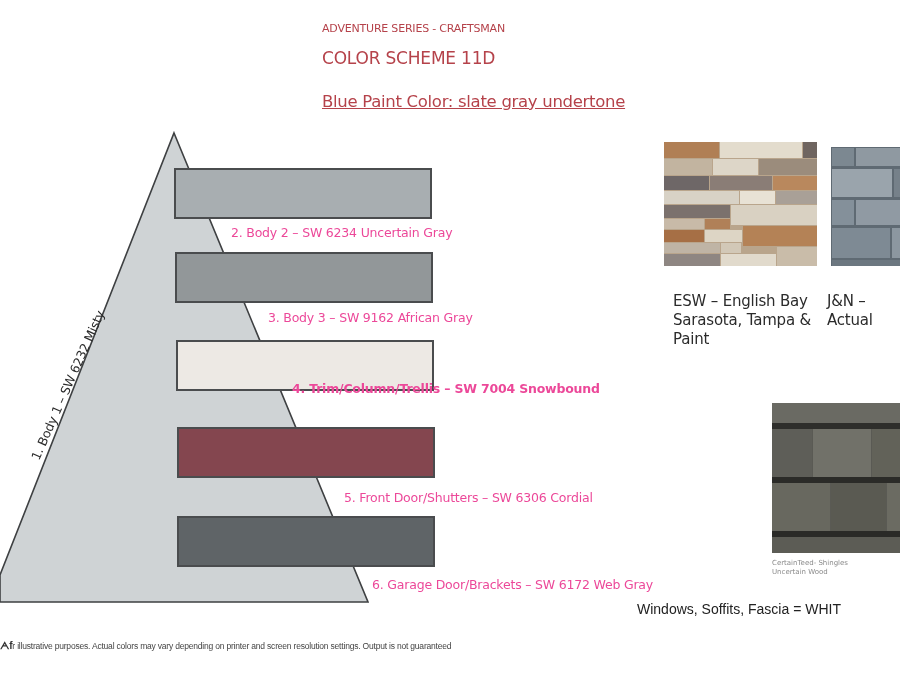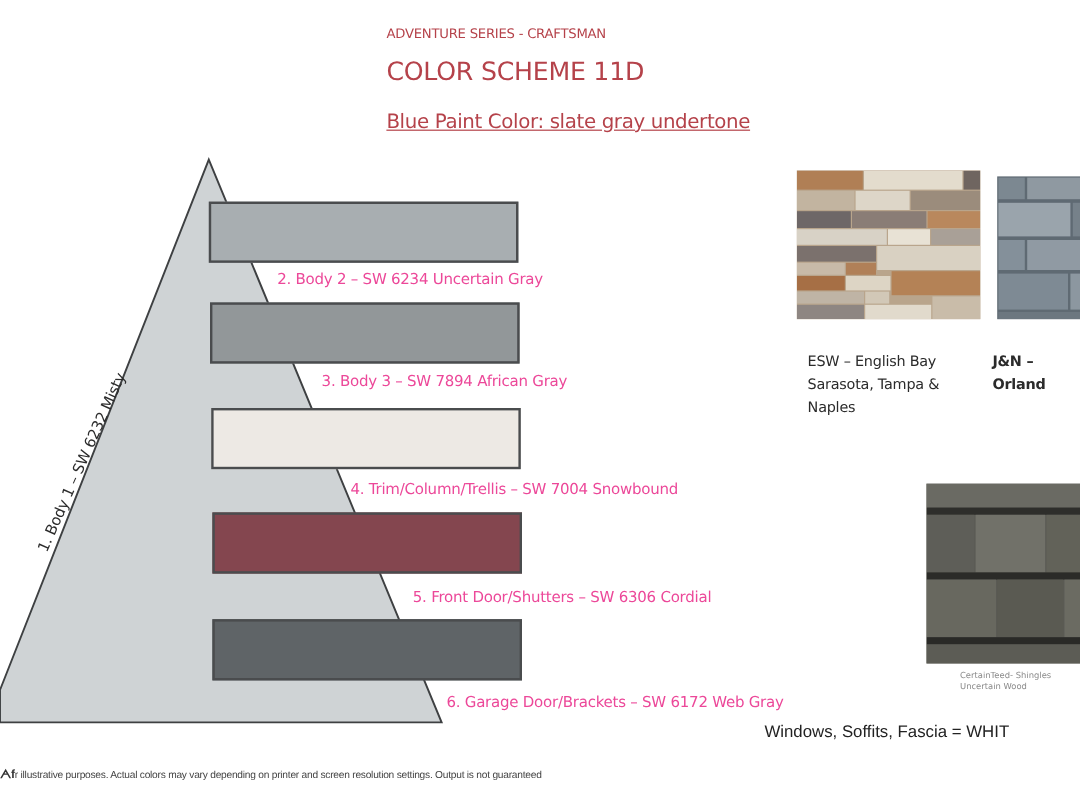--- a/index.html
+++ b/index.html
@@ -1,27 +1,27 @@
 <!DOCTYPE html>
 <html><head>
 <meta charset="utf-8">
 <style>
   html, body { margin:0; padding:0; }
   body { width:900px; height:675px; background:#ffffff; position:relative; overflow:hidden; font-family:"DejaVu Sans", sans-serif; }
   .title { position:absolute; left:322px; color:#b5424a; font-family:"DejaVu Sans", sans-serif; white-space:nowrap; }
   .t1 { top:22px; font-size:11px; letter-spacing:-0.2px; }
-  .t2 { top:48px; font-size:21px; letter-spacing:-0.2px; }
+  .t2 { top:48px; font-size:17px; letter-spacing:-0.2px; }
   .t3 { top:92px; font-size:16.5px; letter-spacing:-0.3px;text-decoration:underline; }
   svg.tri { position:absolute; left:0; top:0; }
   .swatch { position:absolute; box-sizing:border-box; border:2px solid #4a4c4e; width:258px; height:51px; }
   .label { position:absolute; font-family:"DejaVu Sans", sans-serif; font-size:12.5px; color:#ec4899; white-space:nowrap; letter-spacing:-0.2px; }
   .vlabel { position:absolute; left:28px; top:456px; transform-origin:0 0; transform:rotate(-66deg); font-size:12.5px; color:#2b2b2b; white-space:nowrap; letter-spacing:-0.2px; }
   .img { position:absolute; overflow:hidden; }
-  .cap { position:absolute; font-family:"DejaVu Sans", sans-serif; font-size:12px; color:#2b2b2b; line-height:19px; letter-spacing:-0.2px; }
-  .smallcap { position:absolute; font-size:7px; color:#8a8a8a; line-height:9px;margin-left:28px; }
+  .cap { position:absolute; font-family:"DejaVu Sans", sans-serif; font-size:15px; color:#2b2b2b; line-height:19px; letter-spacing:-0.2px; }
+  .smallcap { position:absolute; font-size:7px; color:#8a8a8a; line-height:9px; }
   .windows { position:absolute; left:637px; top:601px; font-family:"Liberation Sans", sans-serif; font-size:14px; color:#222; white-space:nowrap; }
   .disclaimer { position:absolute; left:0px; top:640px; font-family:"Liberation Sans", sans-serif; font-size:8.5px; color:#444; white-space:nowrap; letter-spacing:-0.2px; }
   .discl-mark { font-weight:bold; font-size:10px; color:#333; }
 </style>
 </head>
 <body>
 
 <div class="title t1">ADVENTURE SERIES - CRAFTSMAN</div>
 <div class="title t2">COLOR SCHEME 11D</div>
 <div class="title t3">Blue Paint Color: slate gray undertone</div>
@@ -29,24 +29,24 @@
 <svg class="tri" width="900" height="675">
   <polygon points="174,133 368,602 0,602 0,575" fill="#cfd3d5" stroke="#3e4042" stroke-width="1.6" stroke-linejoin="miter"></polygon>
 </svg>
 
 <div class="vlabel">1. Body 1 – SW 6232 Misty</div>
 
 <div class="swatch" style="left:174px;top:168px;background:#a8aeb1;"></div>
 <div class="label" style="left:231px;top:225px;">2. Body 2 – SW 6234 Uncertain Gray</div>
 
 <div class="swatch" style="left:175px;top:252px;background:#929799;"></div>
-<div class="label" style="left:268px;top:310px;">3. Body 3 – SW 7894 African Gray</div>
+<div class="label" style="left:268px;top:310px;">3. Body 3 – SW 9162 African Gray</div>
 
 <div class="swatch" style="left:176px;top:340px;background:#ede9e4;"></div>
-<div class="label" style="left:292px;top:400px;">4. Trim/Column/Trellis – SW 7004 Snowbound</div>
+<div class="label" style="left:292px;top:381px;font-weight:bold;">4. Trim/Column/Trellis – SW 7004 Snowbound</div>
 
 <div class="swatch" style="left:177px;top:427px;background:#84464f;"></div>
 <div class="label" style="left:344px;top:490px;">5. Front Door/Shutters – SW 6306 Cordial</div>
 
 <div class="swatch" style="left:177px;top:516px;background:#5f6467;"></div>
 <div class="label" style="left:372px;top:577px;">6. Garage Door/Brackets – SW 6172 Web Gray</div>
 
 <div class="img" style="left:664px;top:142px;width:153px;height:124px;background:#b9a58c;">
   <svg width="153" height="124">
     <rect x="0" y="0" width="55" height="16" fill="#b07f55"></rect>
@@ -72,40 +72,40 @@
     <rect x="57" y="101" width="20" height="10" fill="#d2c8b7"></rect>
     <rect x="0" y="112" width="56" height="12" fill="#8e8682"></rect>
     <rect x="57" y="112" width="55" height="12" fill="#e1dacc"></rect>
     <rect x="113" y="105" width="40" height="19" fill="#c9bca9"></rect>
   </svg>
 </div>
 
 <div class="cap" style="left:673px;top:292px;">
   <div>ESW – English Bay</div>
   <div>Sarasota, Tampa &amp;</div>
-  <div>Naples</div>
+  <div>Paint</div>
 </div>
 
 <div class="img" style="left:831px;top:147px;width:69px;height:119px;background:#5f6a73;">
   <svg width="69" height="119">
     <rect x="1" y="1" width="22" height="18" fill="#7c8891"></rect>
     <rect x="25" y="1" width="44" height="18" fill="#8f99a1"></rect>
     <rect x="1" y="22" width="60" height="28" fill="#9aa4ac"></rect>
     <rect x="63" y="22" width="6" height="28" fill="#76818a"></rect>
     <rect x="1" y="53" width="22" height="25" fill="#84909a"></rect>
     <rect x="25" y="53" width="44" height="25" fill="#909aa3"></rect>
     <rect x="1" y="81" width="58" height="30" fill="#7e8a94"></rect>
     <rect x="61" y="81" width="8" height="30" fill="#8c97a0"></rect>
     <rect x="1" y="113" width="68" height="6" fill="#6c7780"></rect>
   </svg>
 </div>
 
-<div class="cap" style="left:827px;top:292px;font-weight:bold;">
+<div class="cap" style="left:827px;top:292px;">
   <div>J&amp;N –</div>
-  <div>Orland</div>
+  <div>Actual</div>
 </div>
 
 <div class="img" style="left:772px;top:403px;width:128px;height:150px;background:#5a5a54;">
   <svg width="128" height="150">
     <rect x="0" y="0" width="128" height="20" fill="#6a6a63"></rect>
     <rect x="0" y="20" width="128" height="6" fill="#2e2e2b"></rect>
     <rect x="0" y="26" width="40" height="48" fill="#5e5e58"></rect>
     <rect x="41" y="26" width="58" height="48" fill="#717169"></rect>
     <rect x="100" y="26" width="28" height="48" fill="#626259"></rect>
     <rect x="0" y="74" width="128" height="6" fill="#2b2b28"></rect>

